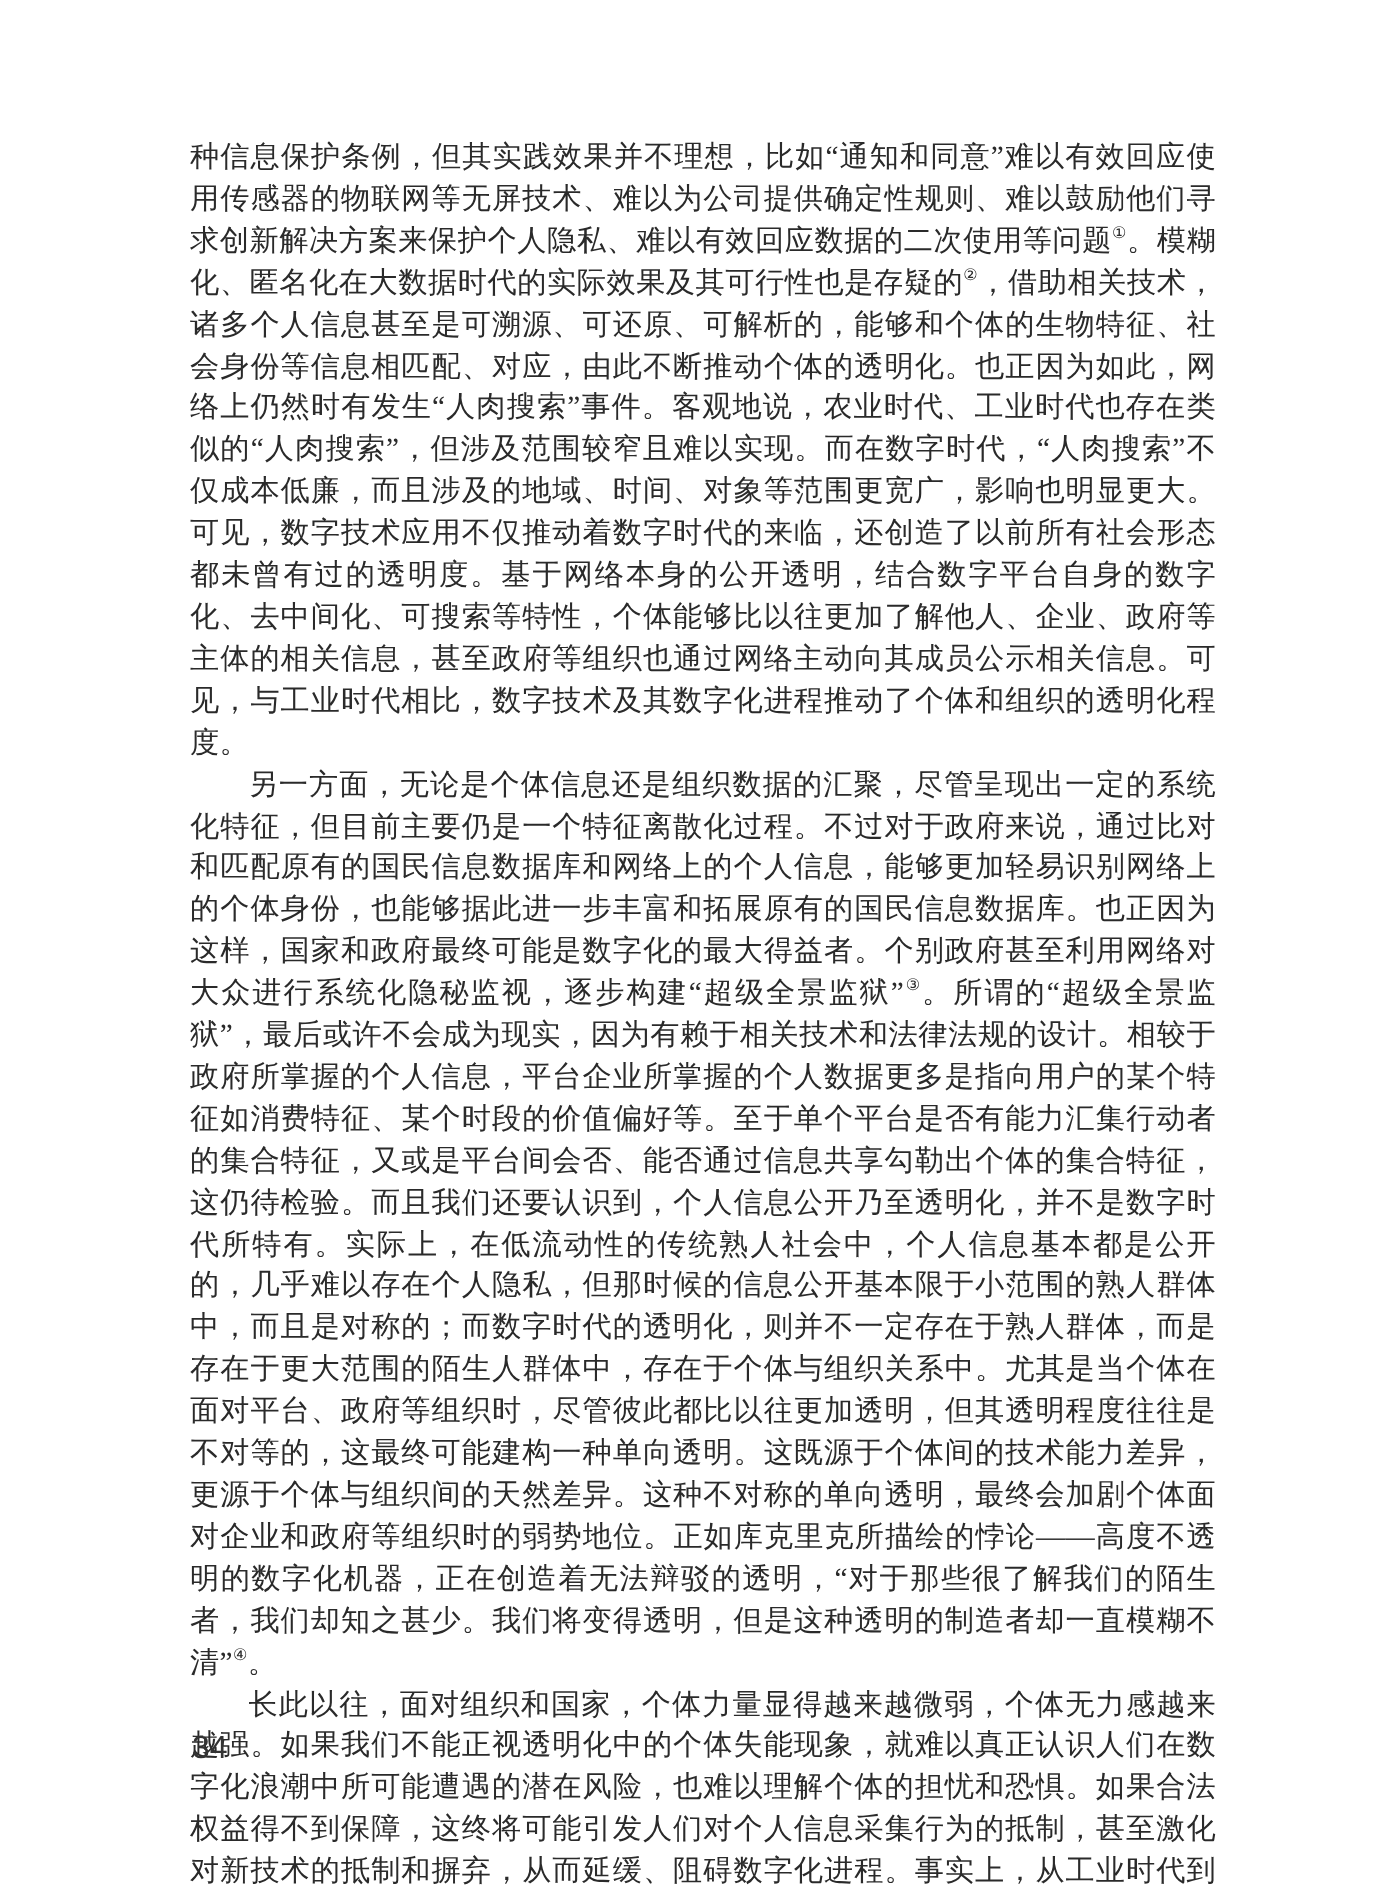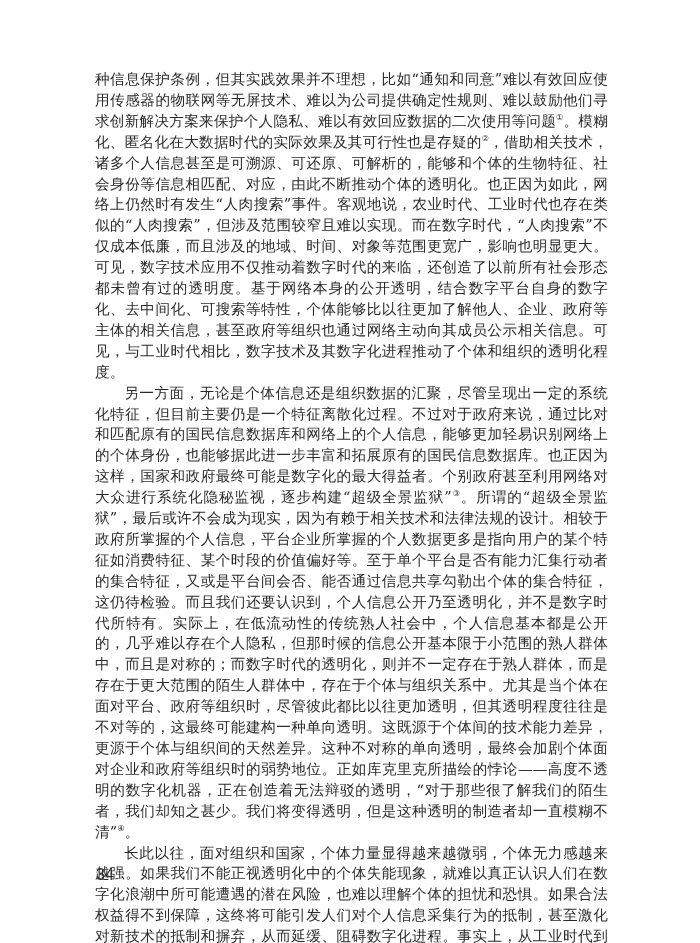--- a/index.html
+++ b/index.html
@@ -21,20 +21,21 @@
       top: 69px;
       width: 513px;
     }
     .body-text p {
       margin: 0;
       font-size: 14.6px;
       line-height: 20.9px;
       text-align: justify;
       text-justify: inter-character;
       letter-spacing: 0.2px;
+      font-family: Liberation Serif, serif;
     }
     .body-text p.indent {
       text-indent: 2em;
     }
     .page-number {
       position: absolute;
       left: 96px;
       top: 866px;
       font-size: 16px;
       font-family: Liberation Sans, sans-serif;

